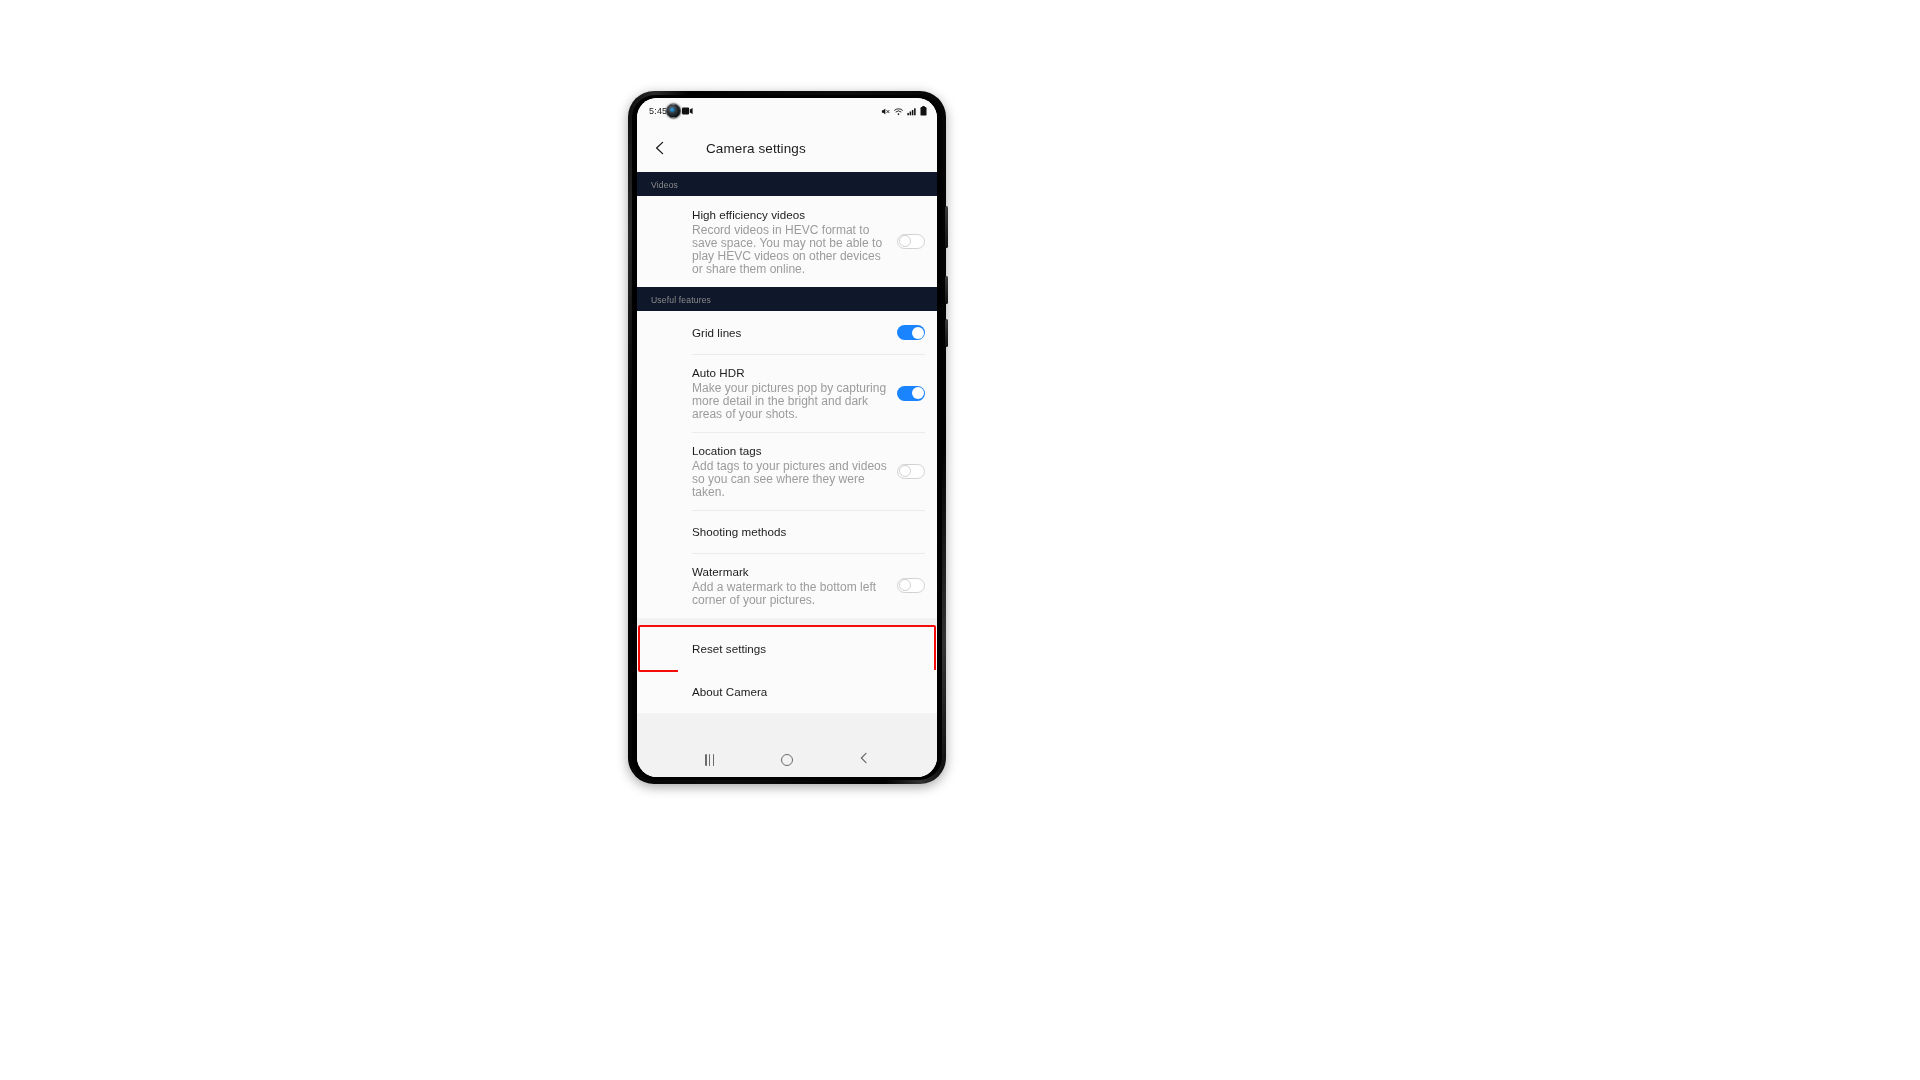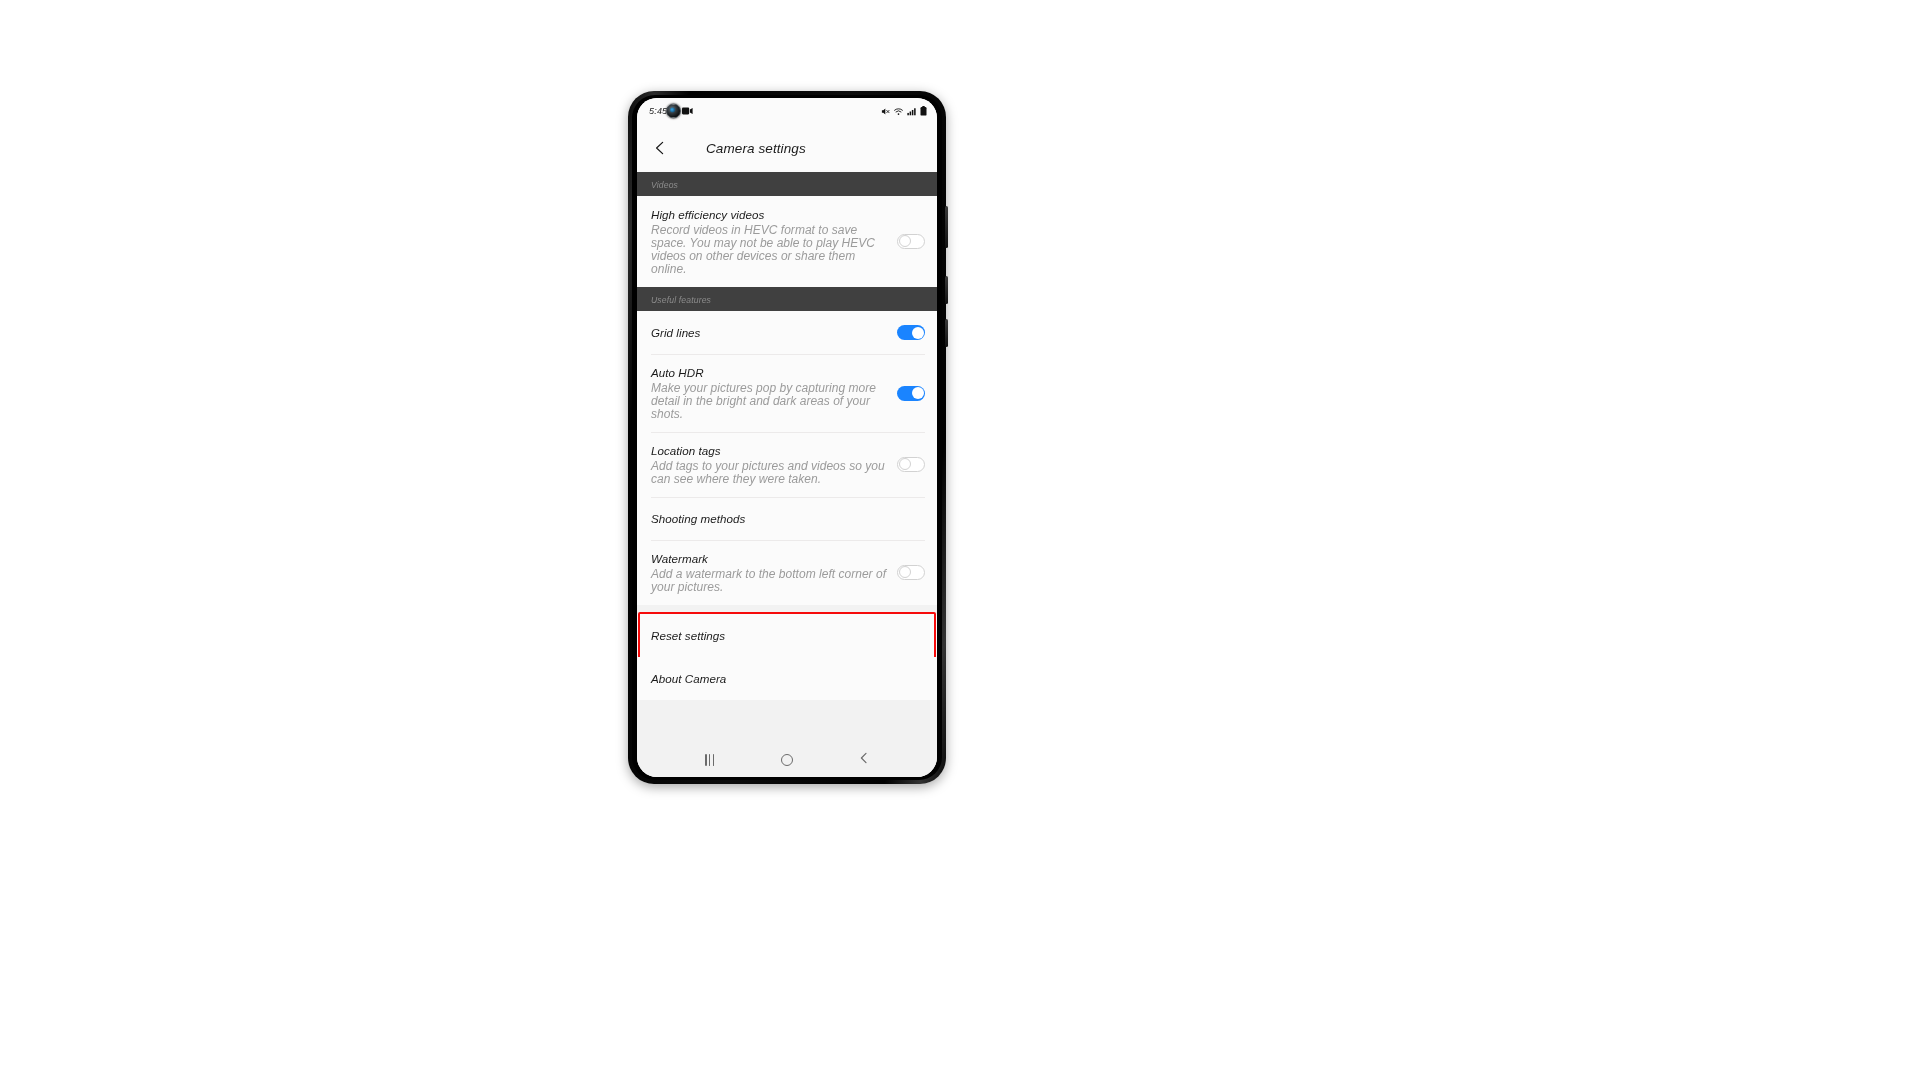--- a/index.html
+++ b/index.html
@@ -21,21 +21,20 @@
     box-shadow: 0 3px 12px rgba(0,0,0,.35);
     padding: 4px;
   }
   #phone-inner {
     width: 100%; height: 100%;
     border-radius: 23px;
     background: #000;
     padding: 3px 5px 3px 5px;
     position: relative;
     overflow: hidden;
-    font-style: italic;
   }
   #screen {
     width: 100%; height: 100%;
     border-radius: 20px;
     background: #fbfbfb;
     overflow: hidden;
     position: relative;
     display: flex; flex-direction: column;
   }
   
@@ -82,30 +81,31 @@
     padding: 0 14px;
     background: #fbfbfb;
     gap: 25px;
   }
   #back-chevron { width: 18px; height: 18px; margin-right: 12px; flex: 0 0 18px; }
   #page-title { font-size: 13.5px; color: #1b1b1b; font-weight: 400; letter-spacing: .1px; }
 
   
   #list { flex: 1 1 auto; overflow: hidden; background: #f2f2f2; }
   .section-head {
-    background: #404040;
+    background: #0f172a;
     padding: 8px 14px 6px 14px;
     font-size: 8.6px; color: #8c8c8c; letter-spacing: .15px;
   }
   .group { background: #fbfbfb; }
   .row {
     display: flex; align-items: center;
     padding: 10px 12px 10px 14px;
     background: #fbfbfb;
     position: relative;
+    margin-left: 41px;
   }
   .row + .row::before {
     content:""; position: absolute; left: 14px; right: 12px; top: 0;
     height: 1px; background: #eceaea;
   }
   .row-text { flex: 1 1 auto; min-width: 0; padding-right: 8px; }
   .row-title { font-size: 11.6px; color: #1b1b1b; line-height: 15px; letter-spacing: .05px; }
   .row-desc {
     font-size: 12px; color: #9b9b9b; line-height: 13px;
     margin-top: 2px; letter-spacing: .02px;

